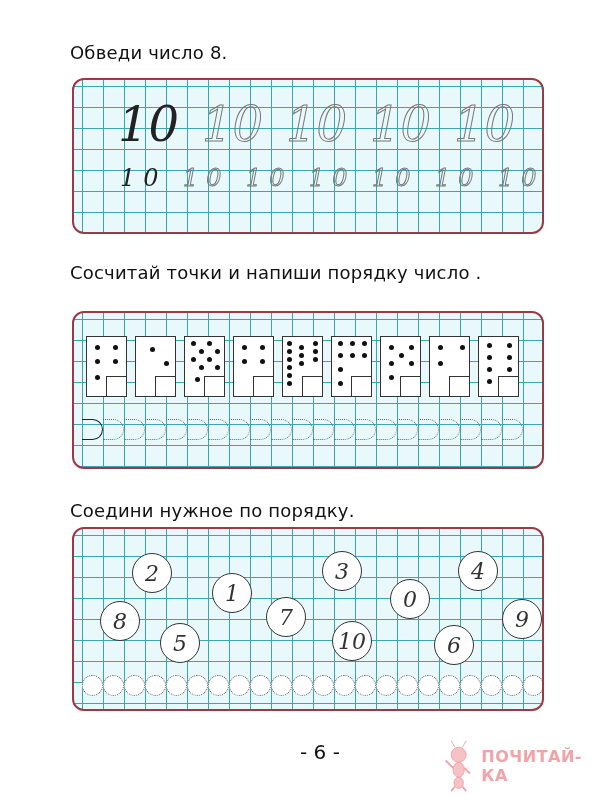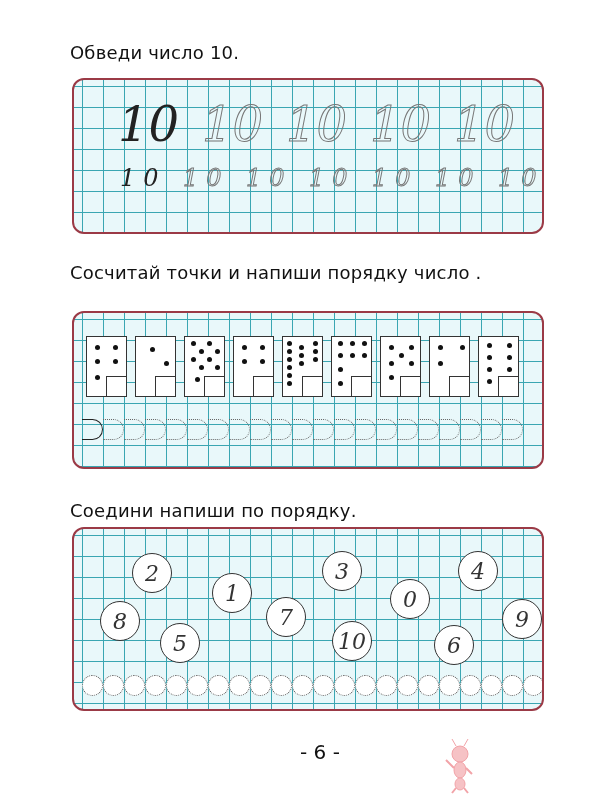--- a/index.html
+++ b/index.html
@@ -25,21 +25,21 @@
   .bubble{position:absolute;width:40px;height:40px;border-radius:50%;background:#fff;border:1.3px solid #333;box-sizing:border-box;
     display:flex;align-items:center;justify-content:center;font-family:"DejaVu Serif","Liberation Serif",serif;font-style:italic;font-size:22px;color:#333;}
   .ring{position:absolute;width:21px;height:21px;border-radius:50%;border:1px dotted #555;box-sizing:border-box;background:#fff;}
   .page-num{position:absolute;left:300px;top:740px;font-size:20px;}
   .logo{position:absolute;left:440px;top:738px;display:flex;align-items:center;gap:4px;}
   .logo-text{font-family:"DejaVu Sans","Liberation Sans",sans-serif;font-weight:bold;font-size:16px;color:#f2a3a8;letter-spacing:0.5px;}
 </style>
 </head>
 <body>
 
-<div class="title" style="top:42px;">Обведи число 10.</div>
+<div class="title" style="top:42px;">Обведи число 8.</div>
 <div class="frame" id="frame1" style="top:78px;height:152px;">
     <div class="abs cursive num-big solid" style="left:44px;top:20px;">10</div>
     <div class="abs cursive num-big dotted" style="left:128px;top:20px;">10</div>
     <div class="abs cursive num-big dotted" style="left:212px;top:20px;">10</div>
     <div class="abs cursive num-big dotted" style="left:296px;top:20px;">10</div>
     <div class="abs cursive num-big dotted" style="left:380px;top:20px;">10</div>
     <div class="abs cursive num-small solid" style="left:46px;top:86px;">10</div>
     <div class="abs cursive num-small dotted" style="left:109px;top:86px;">10</div>
     <div class="abs cursive num-small dotted" style="left:172px;top:86px;">10</div>
     <div class="abs cursive num-small dotted" style="left:235px;top:86px;">10</div>
@@ -149,21 +149,21 @@
     <div class="arc" style="left:281px;top:106px;"></div>
     <div class="arc" style="left:302px;top:106px;"></div>
     <div class="arc" style="left:323px;top:106px;"></div>
     <div class="arc" style="left:344px;top:106px;"></div>
     <div class="arc" style="left:365px;top:106px;"></div>
     <div class="arc" style="left:386px;top:106px;"></div>
     <div class="arc" style="left:407px;top:106px;"></div>
     <div class="arc" style="left:428px;top:106px;"></div>
   </div>
 
-<div class="title" style="top:500px;">Соедини напиши по порядку.</div>
+<div class="title" style="top:500px;">Соедини нужное по порядку.</div>
 <div class="frame" id="frame3" style="top:527px;height:180px;">
     <div class="bubble" style="left:58px;top:24px;">2</div>
     <div class="bubble" style="left:26px;top:72px;">8</div>
     <div class="bubble" style="left:86px;top:94px;">5</div>
     <div class="bubble" style="left:138px;top:44px;">1</div>
     <div class="bubble" style="left:192px;top:68px;">7</div>
     <div class="bubble" style="left:248px;top:22px;">3</div>
     <div class="bubble" style="left:258px;top:92px;">10</div>
     <div class="bubble" style="left:316px;top:50px;">0</div>
     <div class="bubble" style="left:384px;top:22px;">4</div>
@@ -197,13 +197,14 @@
 <div class="logo">
   <svg width="40" height="56" viewBox="0 0 40 56">
     <g fill="#f6c2c5" stroke="#f2a3a8" stroke-width="1">
       <circle cx="20" cy="16" r="8"></circle>
       <ellipse cx="20" cy="32" rx="6" ry="8"></ellipse>
       <ellipse cx="20" cy="46" rx="5" ry="6"></ellipse>
       <path d="M16 8 L12 1 M24 8 L28 1" fill="none"></path>
       <path d="M14 30 L6 22 M26 30 L32 36 M16 50 L12 55 M24 50 L28 55" fill="none" stroke-width="2"></path>
     </g>
   </svg>
+  <span class="logo-text">ПОЧИТАЙ-КА</span>
 </div>
 
 </body></html>

